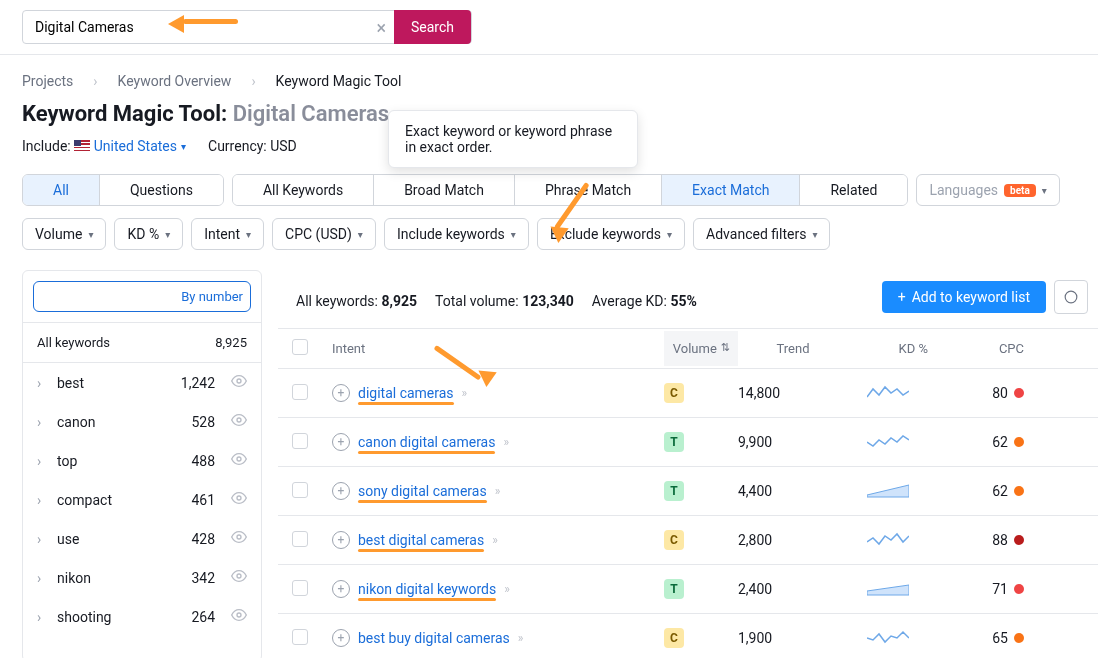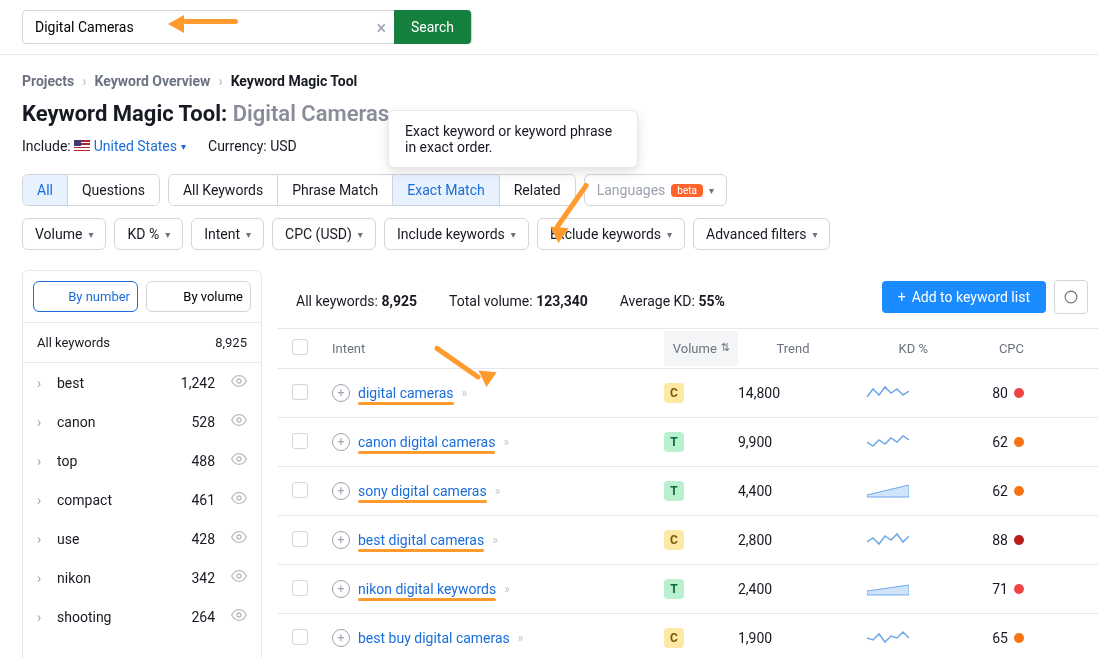--- a/index.html
+++ b/index.html
@@ -1,57 +1,57 @@
 <!DOCTYPE html>
 <html><head>
 <meta charset="utf-8">
 <style>
 * { box-sizing: border-box; margin: 0; padding: 0; font-family: -apple-system, BlinkMacSystemFont, "Segoe UI", Roboto, sans-serif; }
 body { background: #fff; color: #171a22; font-size: 14px; width: 1098px; }
 .search-bar { display: flex; align-items: center; padding: 10px 22px; border-bottom: 1px solid #e5e7eb; }
 .search-wrap { display: flex; align-items: center; border: 1px solid #d1d5db; border-radius: 4px; background: #fff; width: 450px; height: 34px; }
 .search-input { border: none; outline: none; padding: 8px 12px; font-size: 14px; flex: 1; background: transparent; }
 .clear-x { color: #9ca3af; font-size: 18px; padding: 0 8px; cursor: pointer; }
-.search-btn { background: #15803d; color: #fff; border: none; padding: 8px 17px; border-radius: 0 4px 4px 0; font-size: 14px; height: 34px; cursor: pointer; }
-.breadcrumbs { display: flex; gap: 8px; align-items: center; padding: 18px 22px 8px; color: #6b7280; font-size: 14px; font-weight: bold; }
+.search-btn { background: #be185d; color: #fff; border: none; padding: 8px 17px; border-radius: 0 4px 4px 0; font-size: 14px; height: 34px; cursor: pointer; }
+.breadcrumbs { display: flex; gap: 20px; align-items: center; padding: 18px 22px 8px; color: #6b7280; font-size: 14px; }
 .bc-sep { color: #c0c4cc; }
 .bc-item { color: #6b7280; }
 .bc-item.current { color: #171a22; text-align: right; }
 .page-title { padding: 4px 22px 10px; font-size: 22px; font-weight: 700; }
 .page-title .subtitle { color: #898d9a; font-weight: 600; }
 .meta-row { display: flex; gap: 22px; padding: 2px 22px 20px; color: #171a22; font-size: 14px; }
 .meta-row .label { color: #171a22; }
 .meta-row .link { color: #1a6dd9; display: inline-flex; align-items: center; gap: 4px; }
 .flag { display: inline-block; width: 16px; height: 11px; background: linear-gradient(to bottom, #b22234 0 15%, #fff 15% 30%, #b22234 30% 45%, #fff 45% 60%, #b22234 60% 75%, #fff 75% 90%, #b22234 90% 100%); position: relative; }
 .flag::before { content: ""; position: absolute; left: 0; top: 0; width: 7px; height: 6px; background: #3c3b6e; }
 .tooltip { position: absolute; left: 388px; top: 110px; background: #fff; border: 1px solid #e5e7eb; border-radius: 6px; padding: 12px 16px; box-shadow: 0 4px 12px rgba(0,0,0,0.12); width: 250px; font-size: 14px; z-index: 10; }
 .filter-row, .filter-row2 { display: flex; gap: 8px; padding: 0 22px 12px; align-items: center; flex-wrap: wrap; }
 .seg-group { display: flex; border: 1px solid #d1d5db; border-radius: 6px; overflow: hidden; }
-.seg-btn { padding: 7px 14px; border: none; background: #fff; border-right: 1px solid #d1d5db; cursor: pointer; font-size: 14px; color: #171a22; }
+.seg-btn { padding: 7px 30px; border: none; background: #fff; border-right: 1px solid #d1d5db; cursor: pointer; font-size: 14px; color: #171a22; }
 .seg-btn:last-child { border-right: none; }
 .seg-btn.active { background: #e8f2fe; color: #1a6dd9; }
 .drop-btn { display: inline-flex; align-items: center; gap: 6px; padding: 7px 12px; border: 1px solid #d1d5db; border-radius: 6px; background: #fff; cursor: pointer; font-size: 14px; color: #171a22; }
 .drop-btn .chev { color: #6b7280; }
 .drop-btn.muted { color: #9ca3af; }
-.badge-beta { background: #ff642d; color: #fff; font-size: 10px; font-weight: 400; padding: 1px 6px; border-radius: 4px; }
+.badge-beta { background: #ff642d; color: #fff; font-size: 10px; font-weight: 700; padding: 1px 6px; border-radius: 4px; }
 .content { display: flex; gap: 16px; padding: 8px 0 0 22px; }
 .sidebar { width: 240px; border: 1px solid #e5e7eb; border-radius: 6px; }
 .side-tabs { display: flex; padding: 10px; gap: 8px; }
 .side-tab { flex: 1; padding: 7px; border: 1px solid #d1d5db; border-radius: 6px; text-align: right; font-size: 13px; background: #fff; cursor: pointer; }
 .side-tab.active { border-color: #1a6dd9; color: #1a6dd9; }
 .side-all { display: flex; justify-content: space-between; padding: 12px 14px; border-top: 1px solid #e5e7eb; border-bottom: 1px solid #e5e7eb; font-size: 13px; color: #171a22; }
 .side-list { }
 .side-item { display: flex; align-items: center; padding: 10px 14px; gap: 10px; font-size: 14px; }
 .side-item .chev-r { color: #9ca3af; width: 10px; }
 .side-item .name { flex: 1; }
 .side-item .count { color: #171a22; }
 .side-item .eye { color: #b9bdc6; margin-left: 6px; }
 .main { flex: 1; }
 .stats-row { display: flex; align-items: center; justify-content: space-between; padding: 10px 10px 14px 18px; }
-.stats-left { display: flex; gap: 32px; font-size: 14px; color: #171a22; margin-top: 8px; }
+.stats-left { display: flex; gap: 18px; font-size: 14px; color: #171a22; margin-top: 8px; }
 .stats-left b { font-weight: 700; }
 .add-btn { background: #1a8cff; color: #fff; border: none; padding: 8px 16px; border-radius: 4px; font-size: 14px; cursor: pointer; display: inline-flex; align-items: center; gap: 6px; }
 .export-circ { width: 34px; height: 34px; border: 1px solid #d1d5db; border-radius: 4px; display: inline-flex; align-items: center; justify-content: center; margin-left: 8px; color: #6b7280; }
 .table { border-top: 1px solid #e5e7eb; }
 .thead, .trow { display: grid; grid-template-columns: 40px 1fr 74px 110px 80px 96px 60px; align-items: center; }
 .thead { padding: 10px 14px; font-size: 13px; color: #6b7280; }
 .thead .col { text-align: right; }
 .thead .col:first-child, .thead .col:nth-child(2) { text-align: left; }
 .thead .volume-col { background: #f4f5f7; padding: 10px 8px; margin: -10px 0; display: flex; justify-content: flex-end; gap: 4px; }
 .trow { padding: 14px 14px; border-top: 1px solid #e5e7eb; font-size: 14px; }
@@ -115,20 +115,21 @@
   <span>Exact keyword or keyword phrase in exact order.</span>
 </div>
 
 <div class="filter-row">
   <div class="seg-group">
     <button class="seg-btn active">All</button>
     <button class="seg-btn">Questions</button>
   </div>
   <div class="seg-group">
     <button class="seg-btn">All Keywords</button>
+    <button class="seg-btn">Broad Match</button>
     <button class="seg-btn">Phrase Match</button>
     <button class="seg-btn active">Exact Match</button>
     <button class="seg-btn">Related</button>
   </div>
   <button class="drop-btn muted">
     <span>Languages</span>
     <span class="badge-beta">beta</span>
     <span class="chev">▾</span>
   </button>
 </div>
@@ -161,21 +162,20 @@
     <button class="drop-btn">
       <span>Advanced filters</span>
       <span class="chev">▾</span>
     </button>
   </div>
 
 <div class="content">
   <div class="sidebar">
     <div class="side-tabs">
       <button class="side-tab active">By number</button>
-      <button class="side-tab">By volume</button>
     </div>
     <div class="side-all">
       <span>All keywords</span>
       <span>8,925</span>
     </div>
     <div class="side-list" id="side-list">
         <div class="side-item">
           <span class="chev-r">›</span>
     <span class="name">best</span>
     <span class="count">1,242</span>

